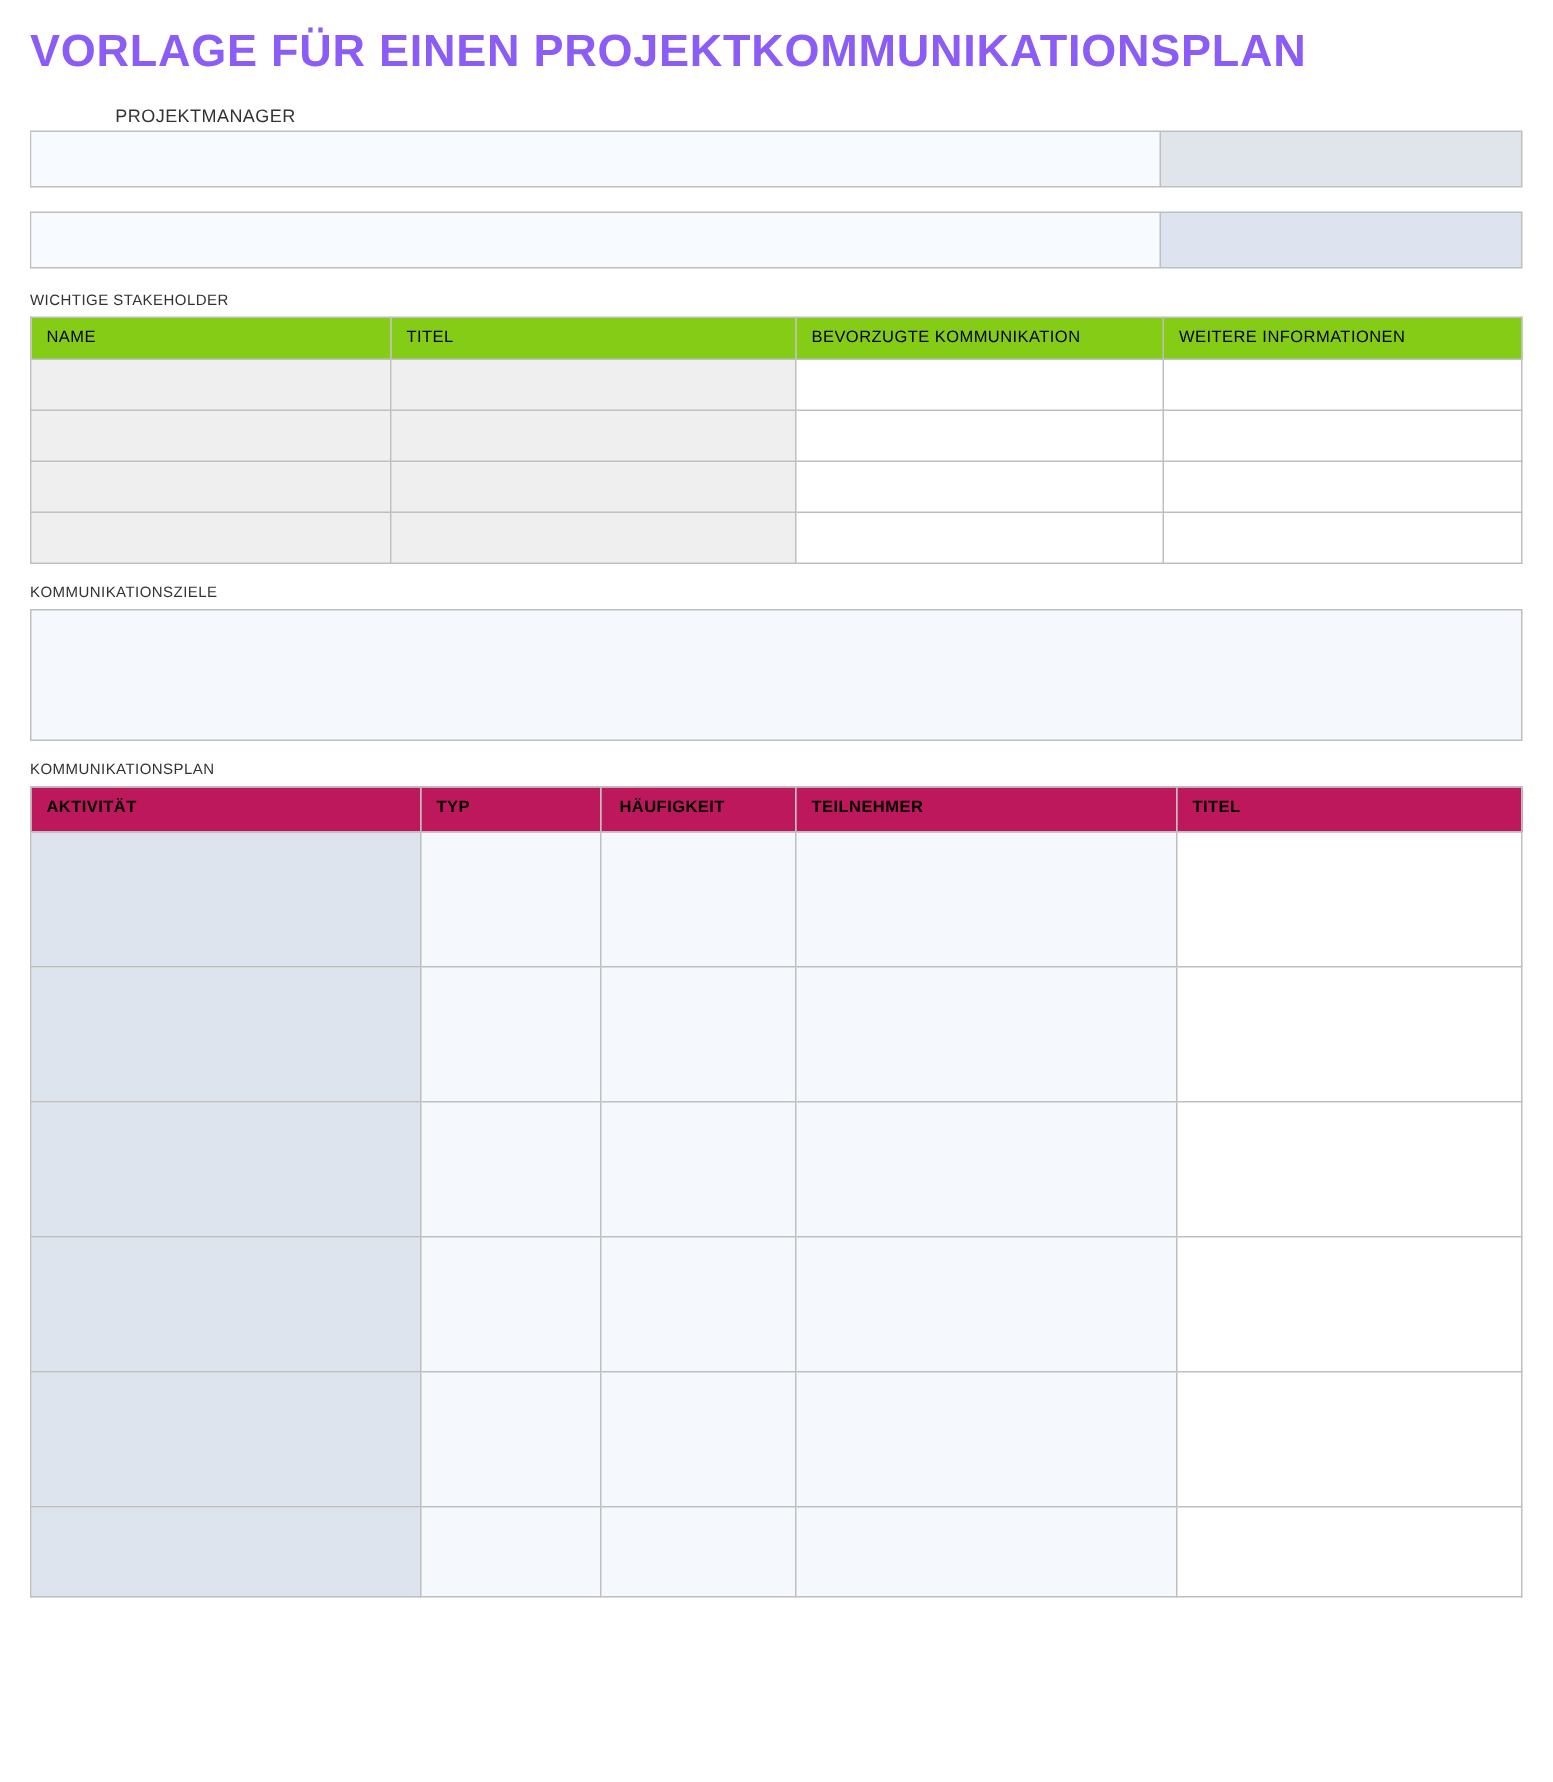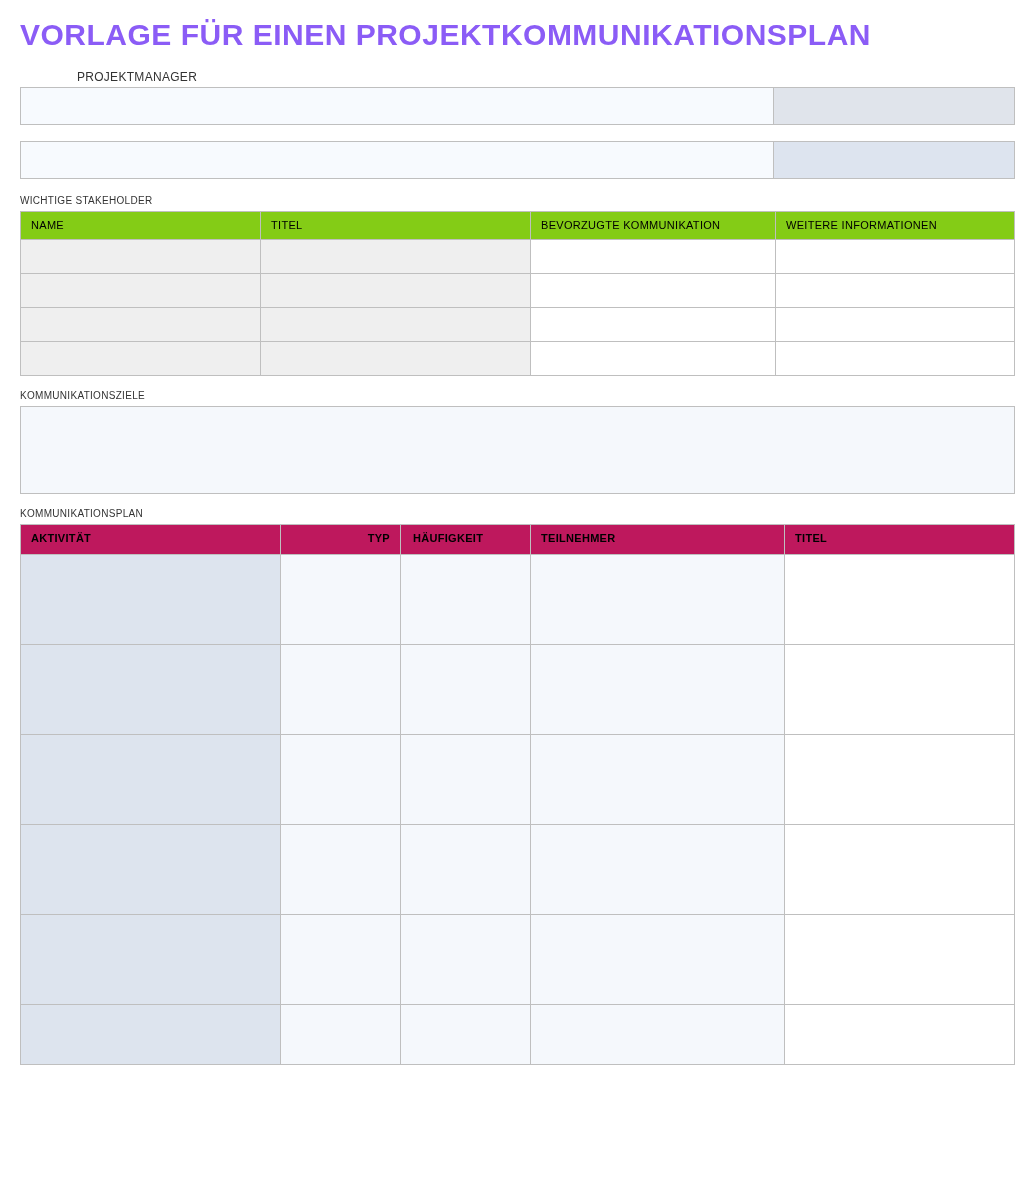--- a/index.html
+++ b/index.html
@@ -103,21 +103,21 @@
     font-weight: 700;
     letter-spacing: 0.3px;
     height: 30px;
   }
   table.plan td {
     height: 90px;
     background: #f5f8fc;
   }
   table.plan td.act-col { background: #dde4ee; width: 260px; }
   table.plan th.act-col { width: 260px; }
-  table.plan th.typ-col, table.plan td.typ-col { width: 120px; text-align: right; }
+  table.plan th.typ-col, table.plan td.typ-col { width: 120px; }
   table.plan th.freq-col, table.plan td.freq-col { width: 130px; padding-left: 12px; }
   table.plan th.part-col, table.plan td.part-col { width: 254px; }
   table.plan td.purpose-col { background: #fff; }
   table.plan tr.short td { height: 60px; }
 </style>
 </head>
 <body>
 
 <h1 class="title">VORLAGE FÜR EINEN PROJEKTKOMMUNIKATIONSPLAN</h1>
 

